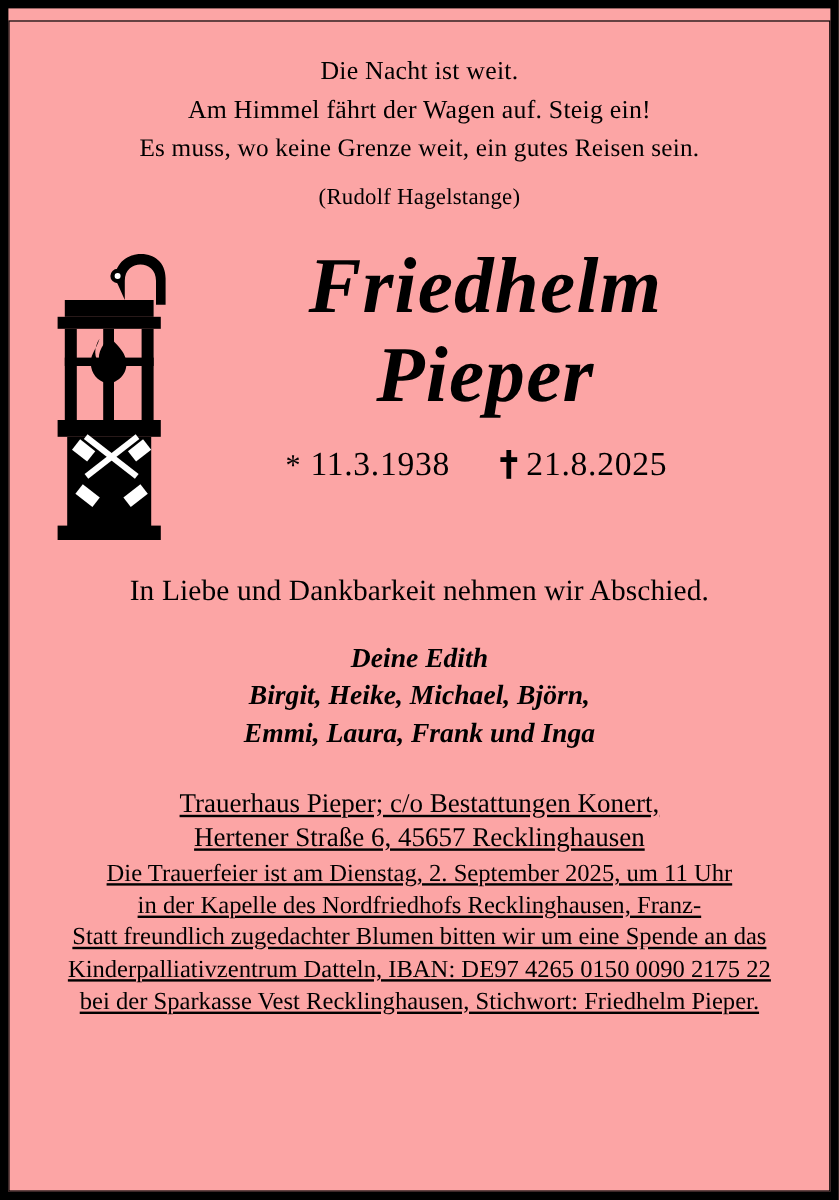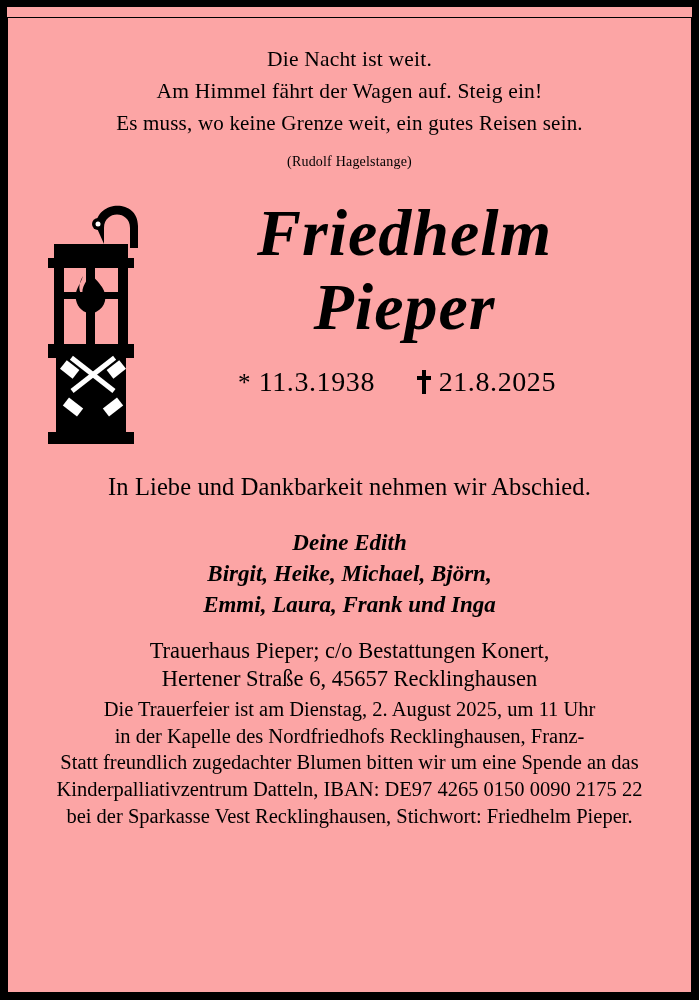--- a/index.html
+++ b/index.html
@@ -34,21 +34,21 @@
 
   
   .poem {
     font-size: 21.5px;
     line-height: 1.48;
     letter-spacing: 0.2px;
   }
   .poem-line { display: block; white-space: nowrap; }
   .poem-line-3 { font-size: 21px; }
   .poem-author {
-    font-size: 14px;
+    font-size: 19px;
     margin-top: 15px;
     letter-spacing: 0.2px;
   }
 
   
   .name-area {
     position: relative;
     margin-top: 16px;
     height: 238px;
   }
@@ -125,21 +125,22 @@
     margin-top: 26px;
     font-style: italic;
     font-weight: bold;
     font-size: 23px;
     line-height: 1.36;
   }
   .family-line { display: block; white-space: nowrap; }
 
   
   .details {
-    margin-top: 16px;
+    margin-top: 29px;
+    text-decoration: underline;
   }
   .detail-big {
     font-size: 22.5px;
     line-height: 1.28;
   }
   .detail-small {
     font-size: 20.5px;
     line-height: 1.3;
     margin-top: 2px;
   }
@@ -215,21 +216,21 @@
       <span class="family-line">Birgit, Heike, Michael, Björn,</span>
       <span class="family-line">Emmi, Laura, Frank und Inga</span>
     </div>
 
     <div class="details">
       <div class="detail-big">
         <span class="detail-line">Trauerhaus Pieper; c/o Bestattungen Konert,</span>
         <span class="detail-line">Hertener Straße 6, 45657 Recklinghausen</span>
       </div>
       <div class="detail-small">
-        <span class="detail-line">Die Trauerfeier ist am Dienstag, 2. August 2025, um 11 Uhr</span>
+        <span class="detail-line">Die Trauerfeier ist am Dienstag, 2. September 2025, um 11 Uhr</span>
         <span class="detail-line">in der Kapelle des Nordfriedhofs Recklinghausen, Franz-</span>
         <span class="detail-line">Statt freundlich zugedachter Blumen bitten wir um eine Spende an das</span>
         <span class="detail-line">Kinderpalliativzentrum Datteln, IBAN: DE97 4265 0150 0090 2175 22</span>
         <span class="detail-line">bei der Sparkasse Vest Recklinghausen, Stichwort: Friedhelm Pieper.</span>
       </div>
     </div>
 
   </div>
 </div>
 

